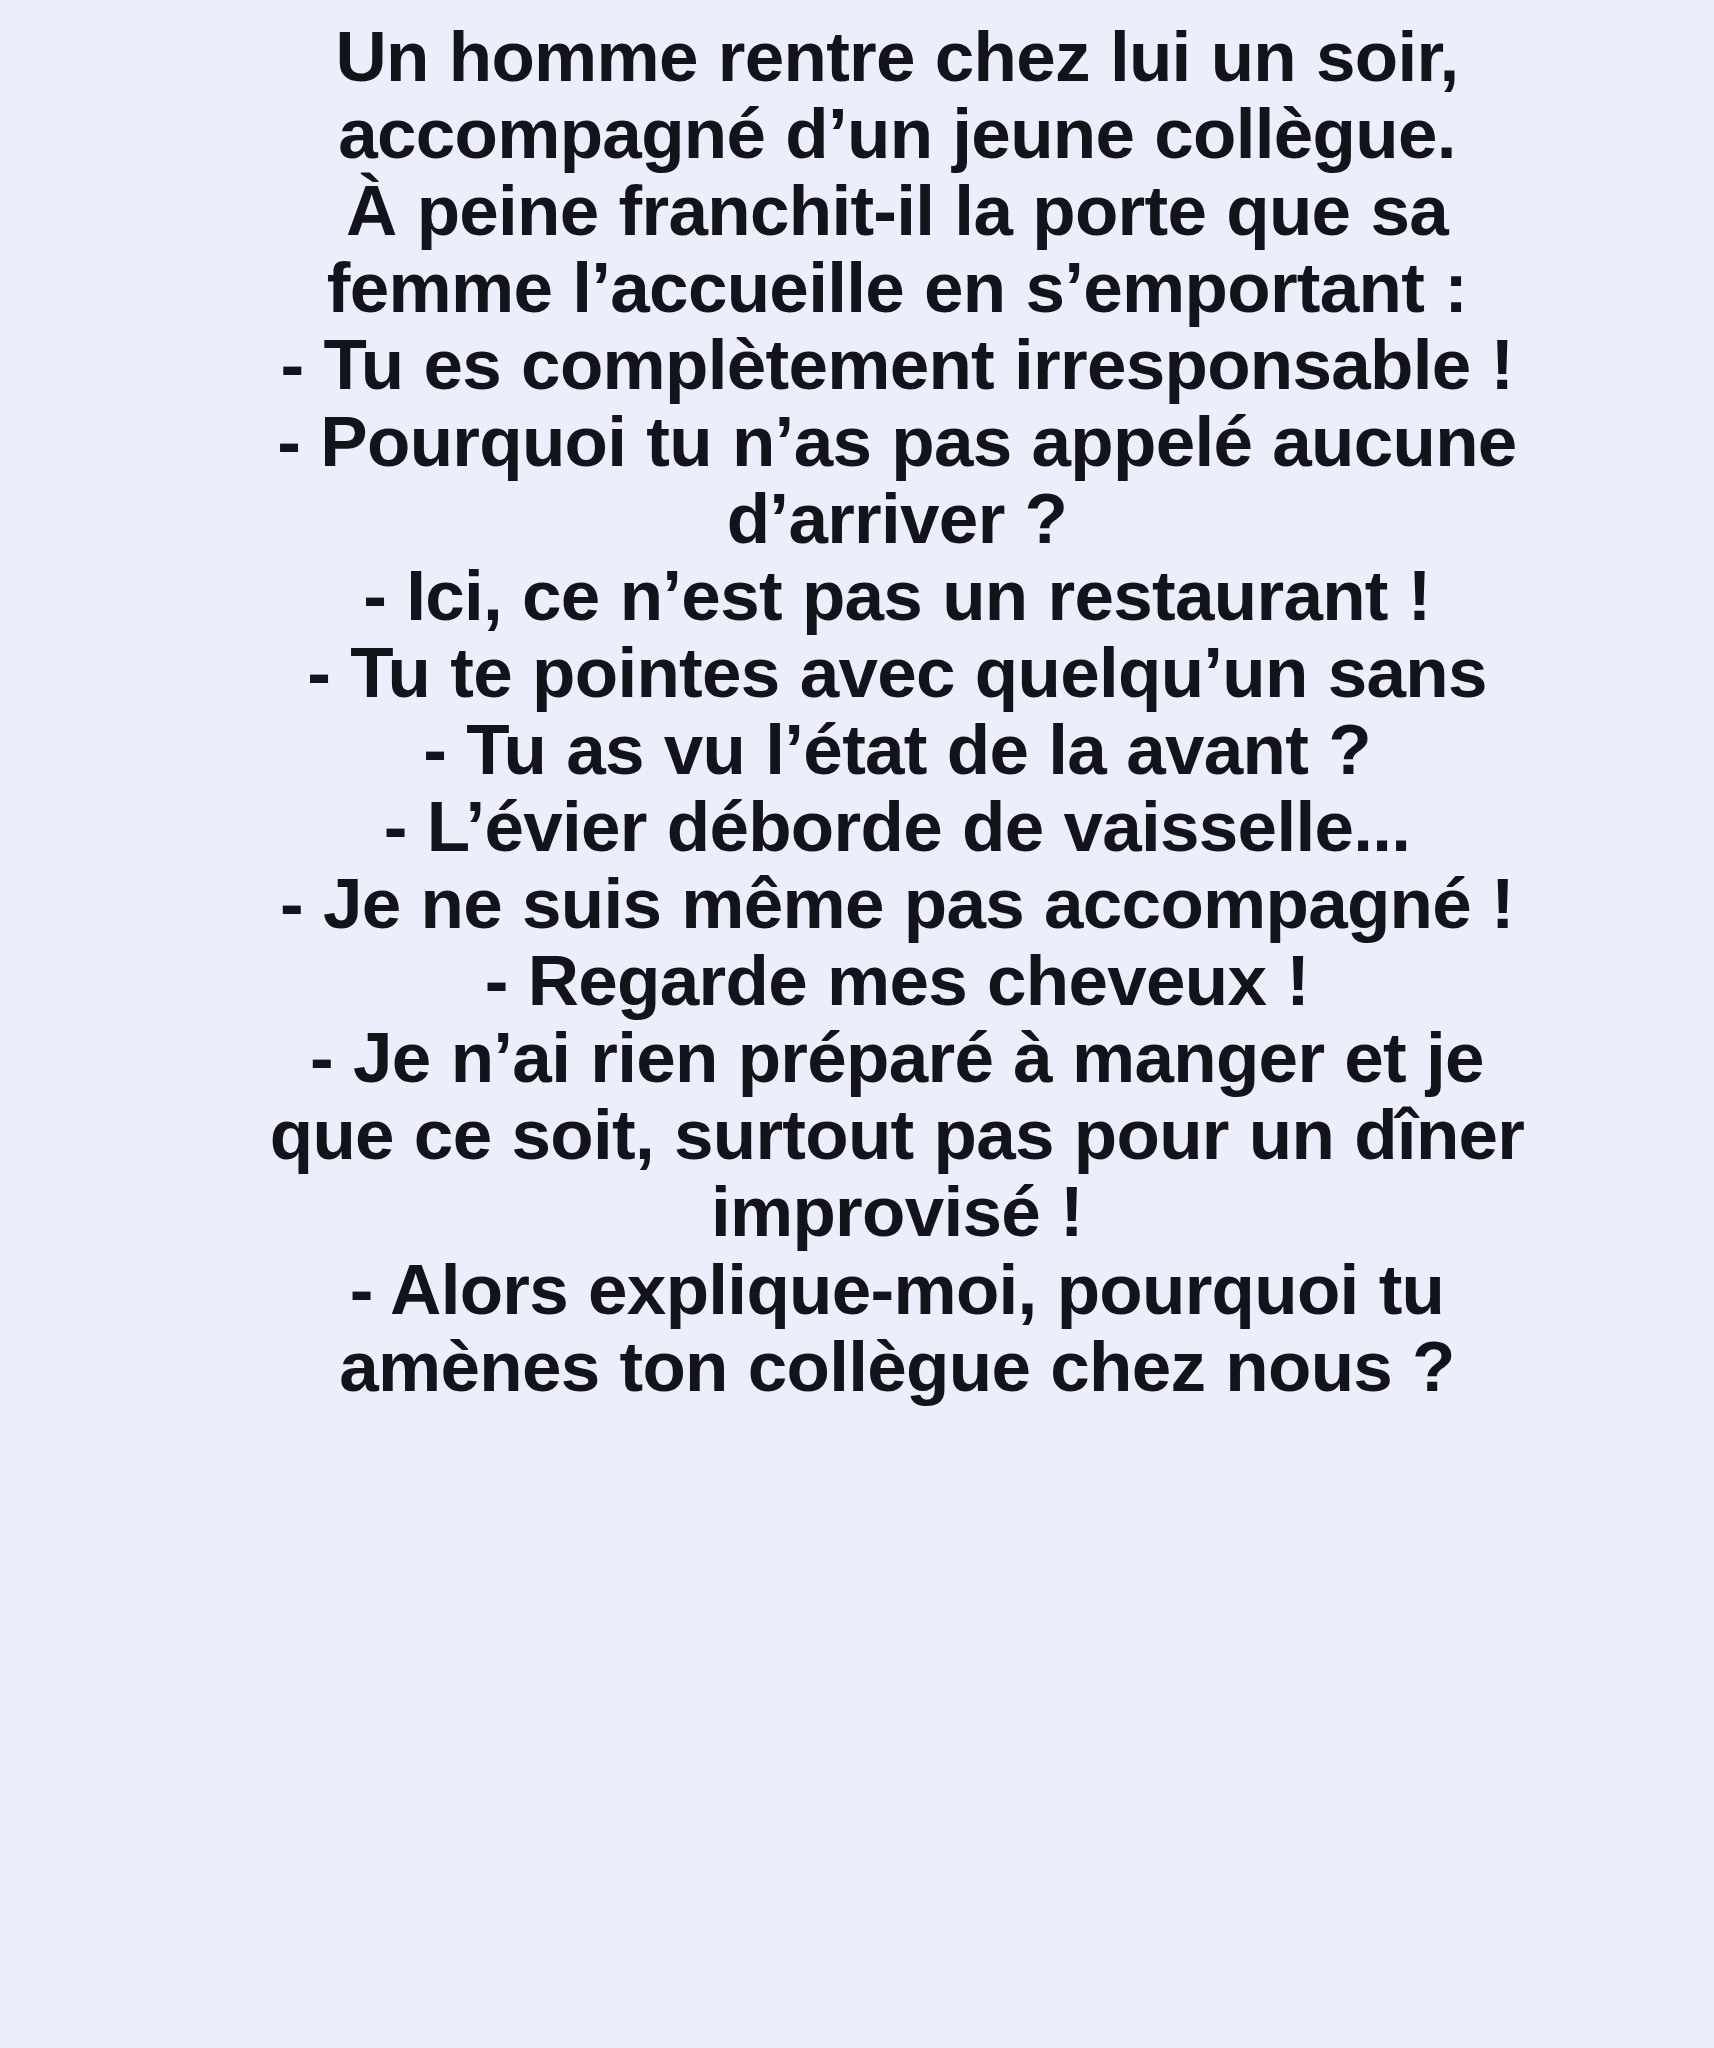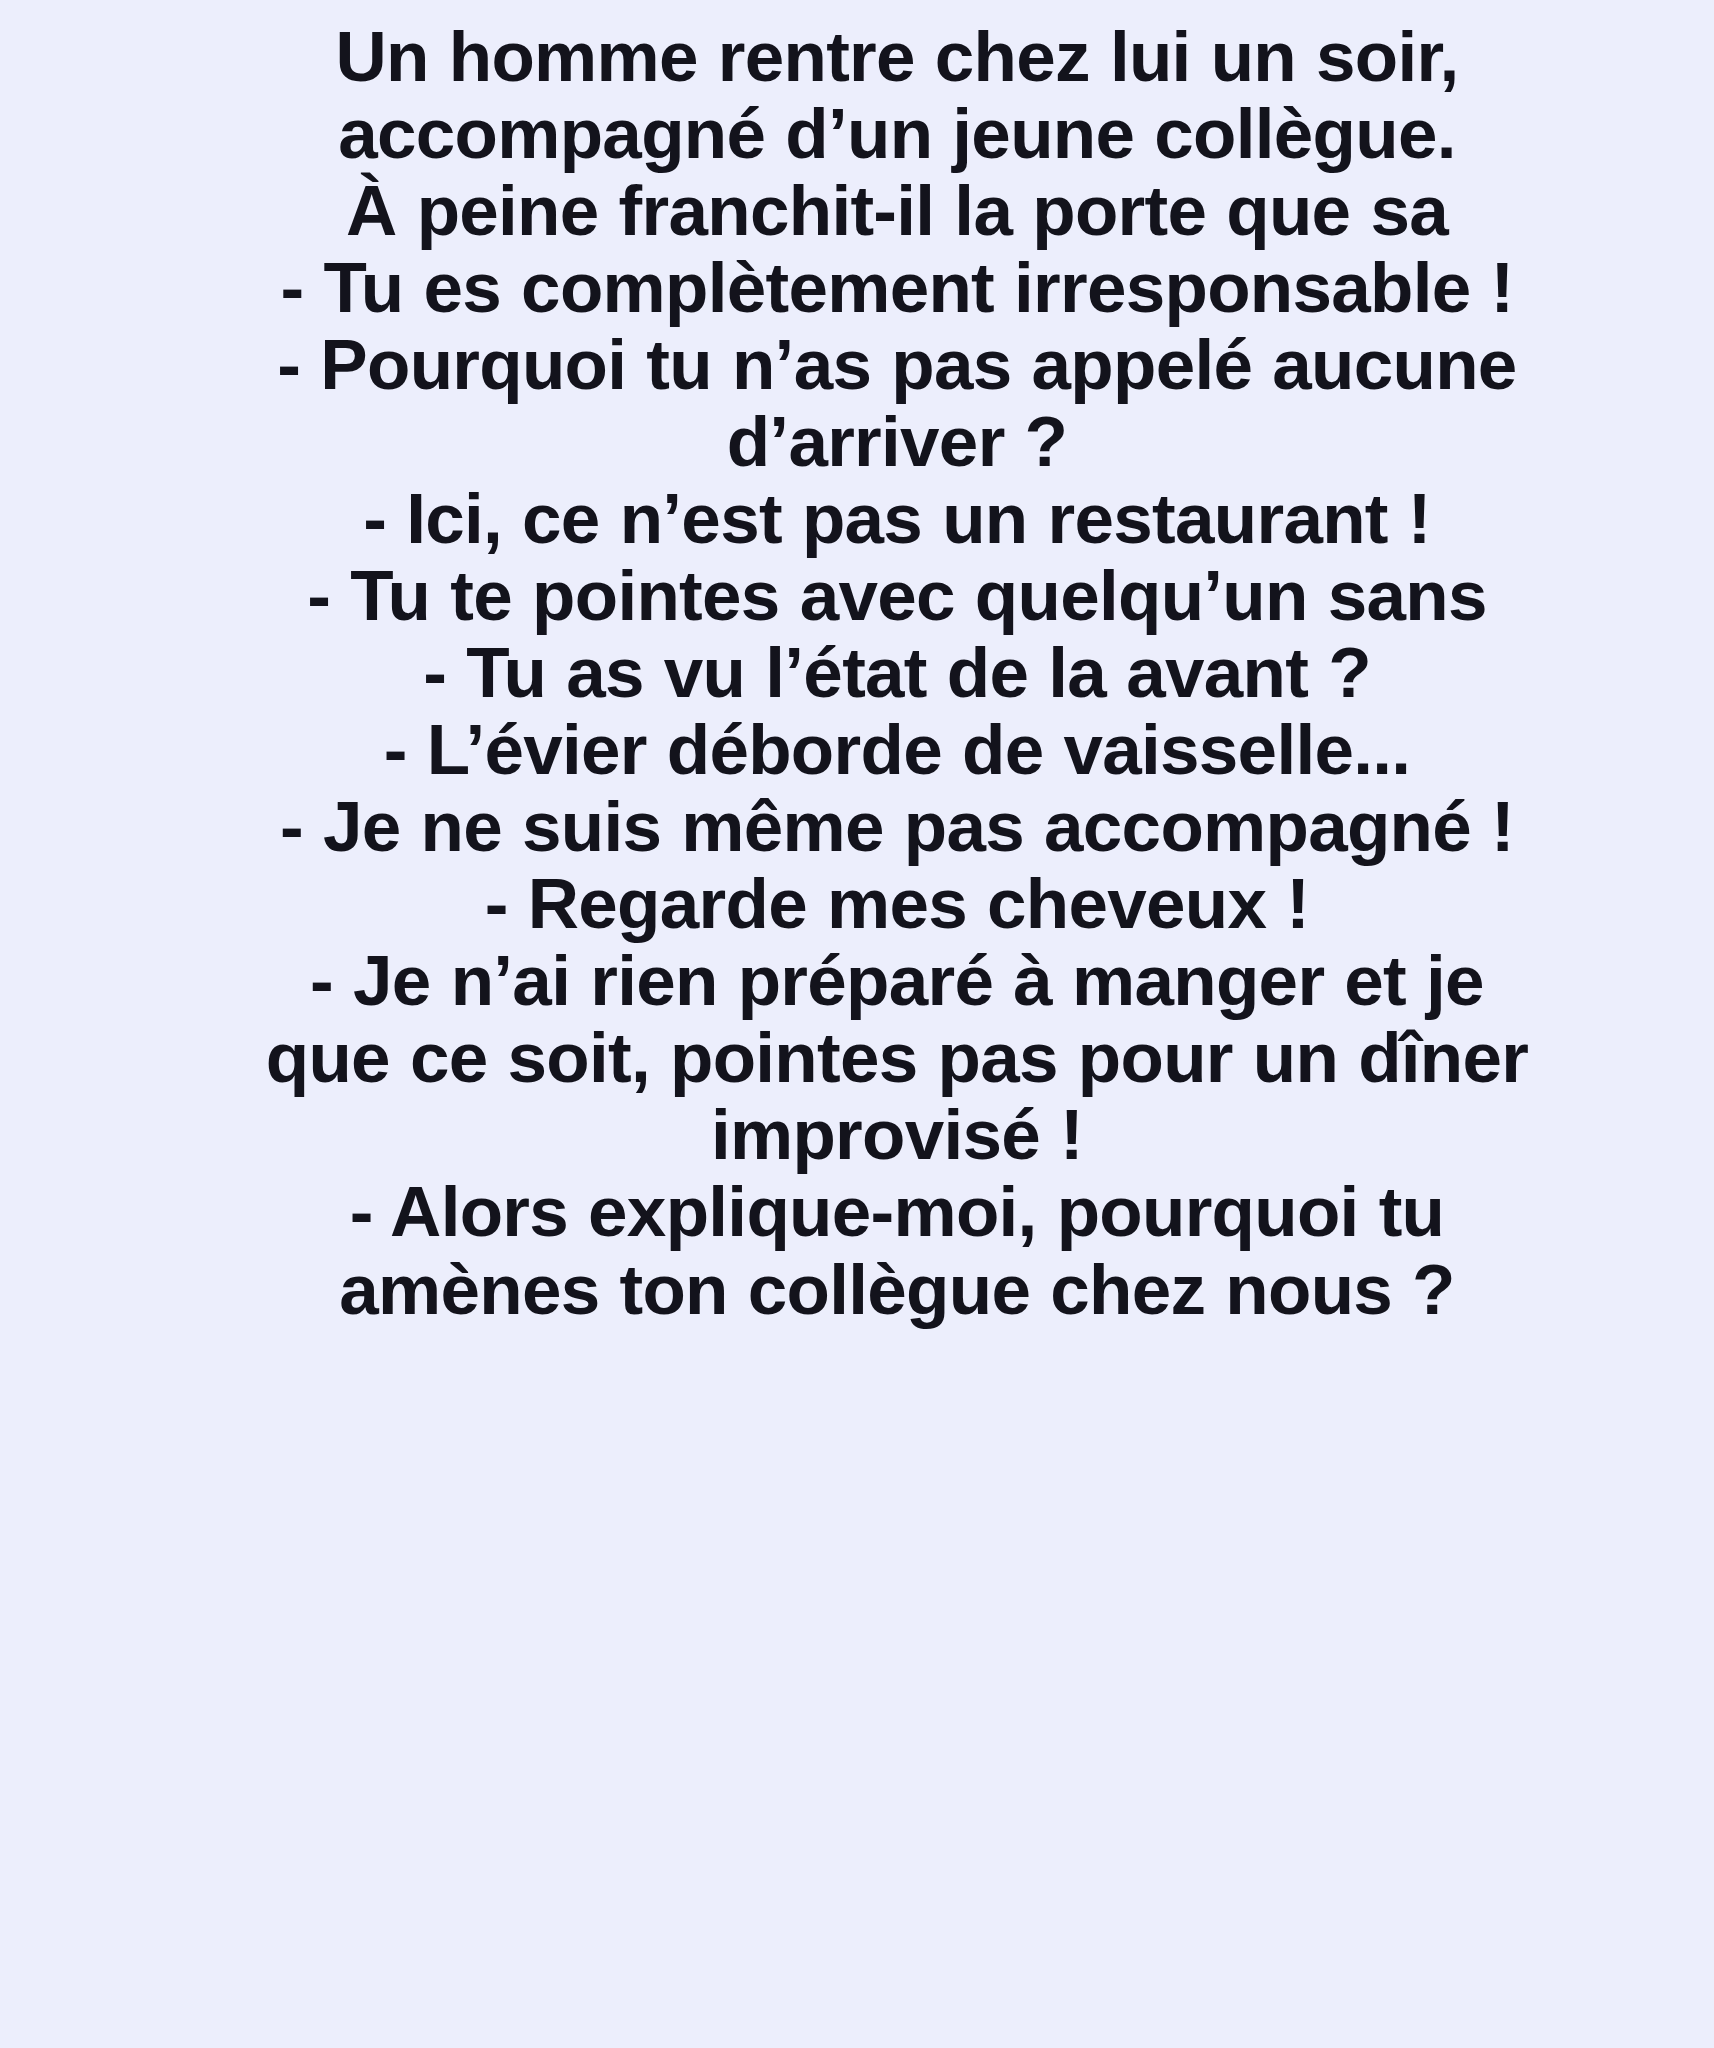--- a/index.html
+++ b/index.html
@@ -41,28 +41,29 @@
   }
 </style>
 </head>
 <body>
 
 <div class="page">
   <div class="joke-text">
     <span class="line">Un homme rentre chez lui un soir,</span>
     <span class="line">accompagné d’un jeune collègue.</span>
     <span class="line">À peine franchit-il la porte que sa</span>
+    <span class="line">femme l’accueille en s’emportant :</span>
     <span class="line">- Tu es complètement irresponsable !</span>
     <span class="line">- Pourquoi tu n’as pas appelé aucune</span>
     <span class="line">d’arriver ?</span>
     <span class="line">- Ici, ce n’est pas un restaurant !</span>
     <span class="line">- Tu te pointes avec quelqu’un sans</span>
     <span class="line">- Tu as vu l’état de la avant ?</span>
     <span class="line">- L’évier déborde de vaisselle...</span>
     <span class="line">- Je ne suis même pas accompagné !</span>
     <span class="line">- Regarde mes cheveux !</span>
     <span class="line">- Je n’ai rien préparé à manger et je</span>
-    <span class="line">que ce soit, pointes pas pour un dîner</span>
+    <span class="line">que ce soit, surtout pas pour un dîner</span>
     <span class="line">improvisé !</span>
     <span class="line">- Alors explique-moi, pourquoi tu</span>
     <span class="line">amènes ton collègue chez nous ?</span>
   </div>
 </div>
 
 </body></html>

